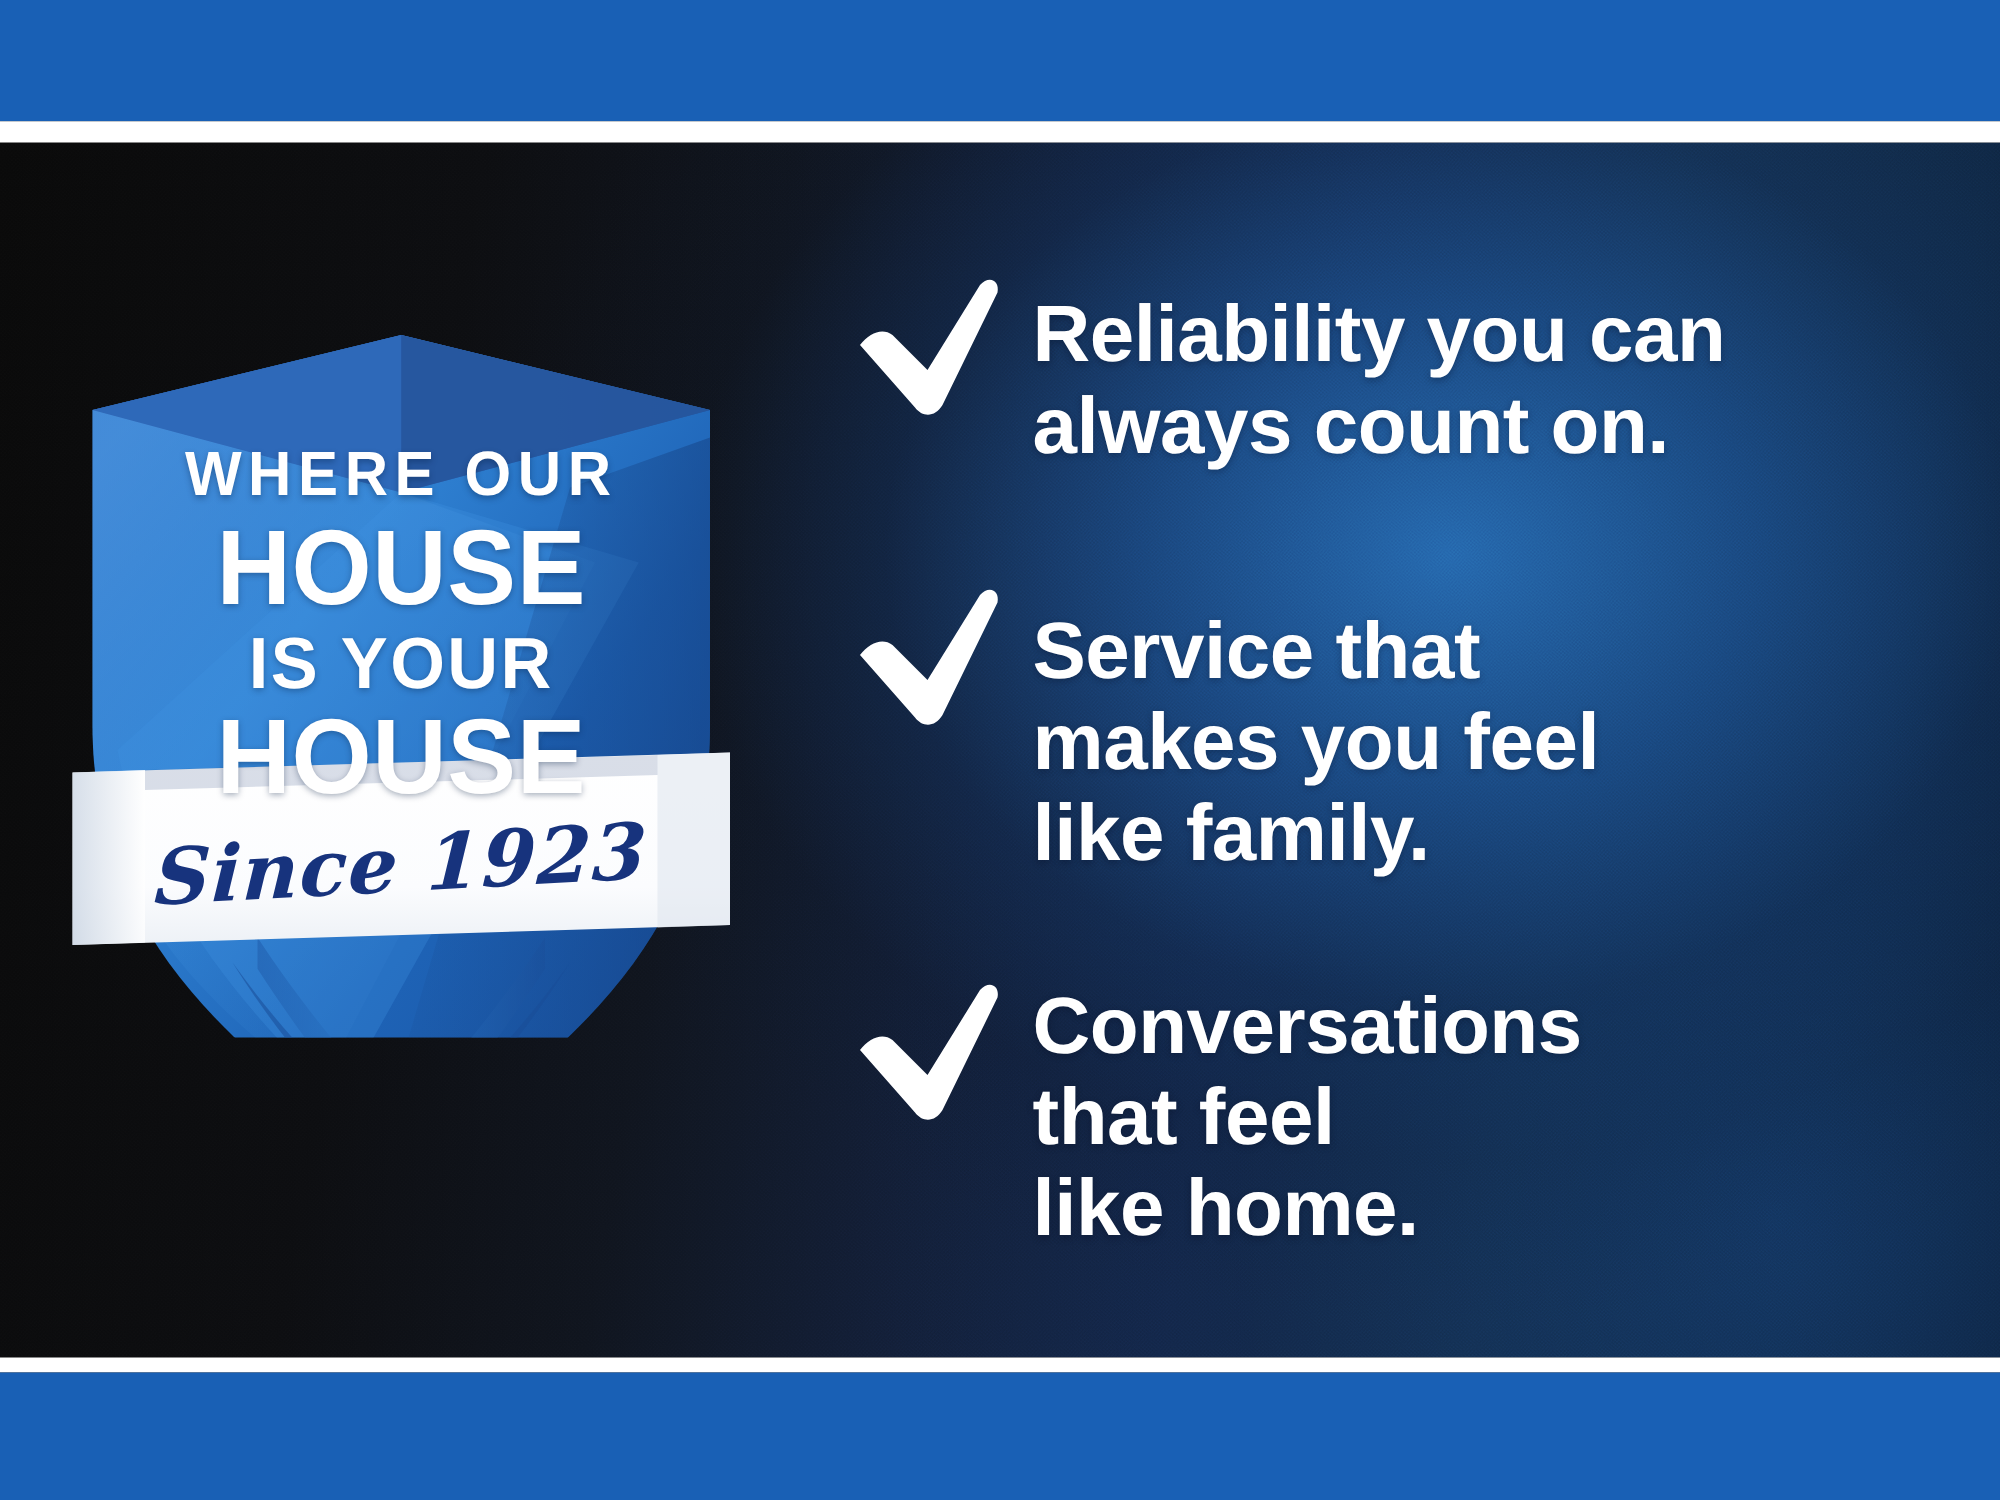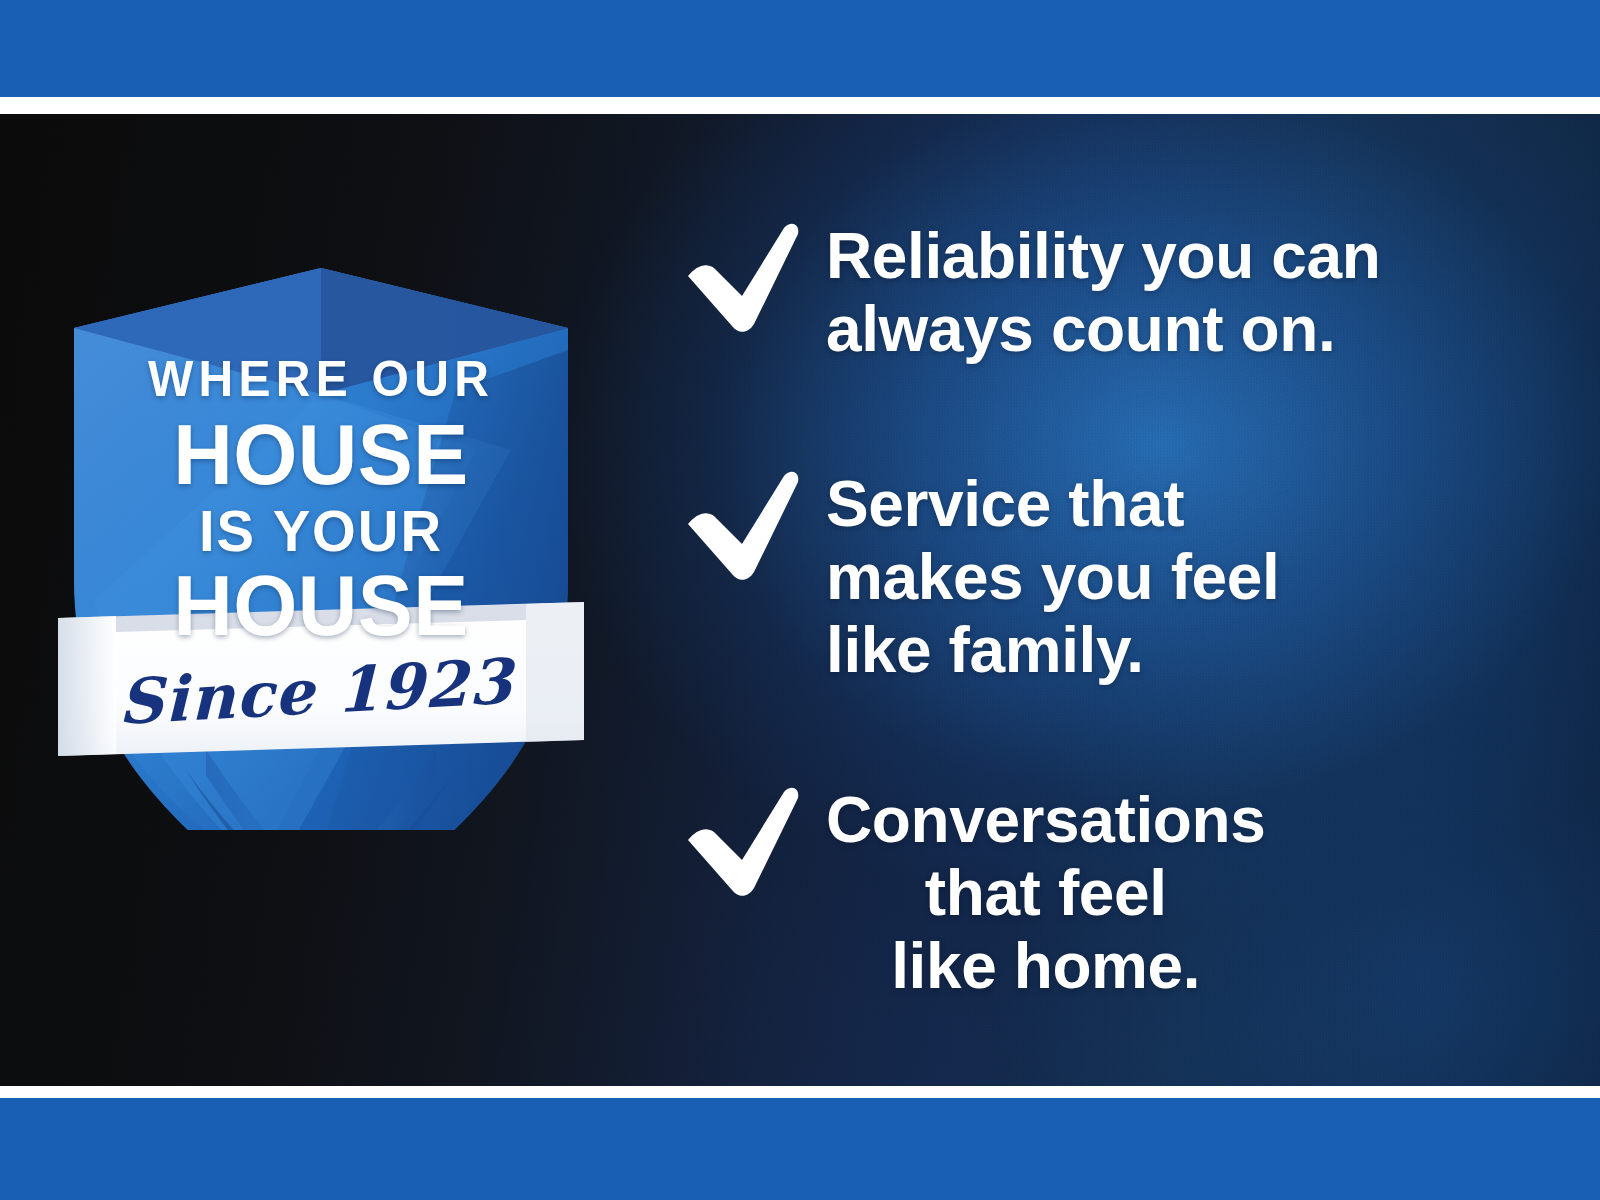--- a/index.html
+++ b/index.html
@@ -177,24 +177,24 @@
     color: #ffffff;
     font-family: "Liberation Sans", sans-serif;
     font-weight: bold;
     font-size: 64px;
     line-height: 1.14;
     letter-spacing: -0.4px;
     white-space: pre-line;
     text-shadow: 0 2px 6px rgba(0,10,30,0.30);
   }
   #bullet-0 { left: 14px; top: 104px; }
-  #bullet-0 .btext { margin-top: 2px; }
+  #bullet-0 .btext { margin-top: 13px; }
   #bullet-1 { left: 14px; top: 352px; }
-  #bullet-1 .btext { margin-top: 2px; }
-  #bullet-2 { left: 14px; top: 668px; text-align: center; }
+  #bullet-1 .btext { margin-top: 18px; }
+  #bullet-2 { left: 14px; top: 668px; }
   #bullet-2 .btext { margin-top: 2px; }
 </style>
 </head>
 <body>
 
 <div id="stage">
 
   <div class="brand-bar top"></div>
   <div class="white-rule top"></div>
 

